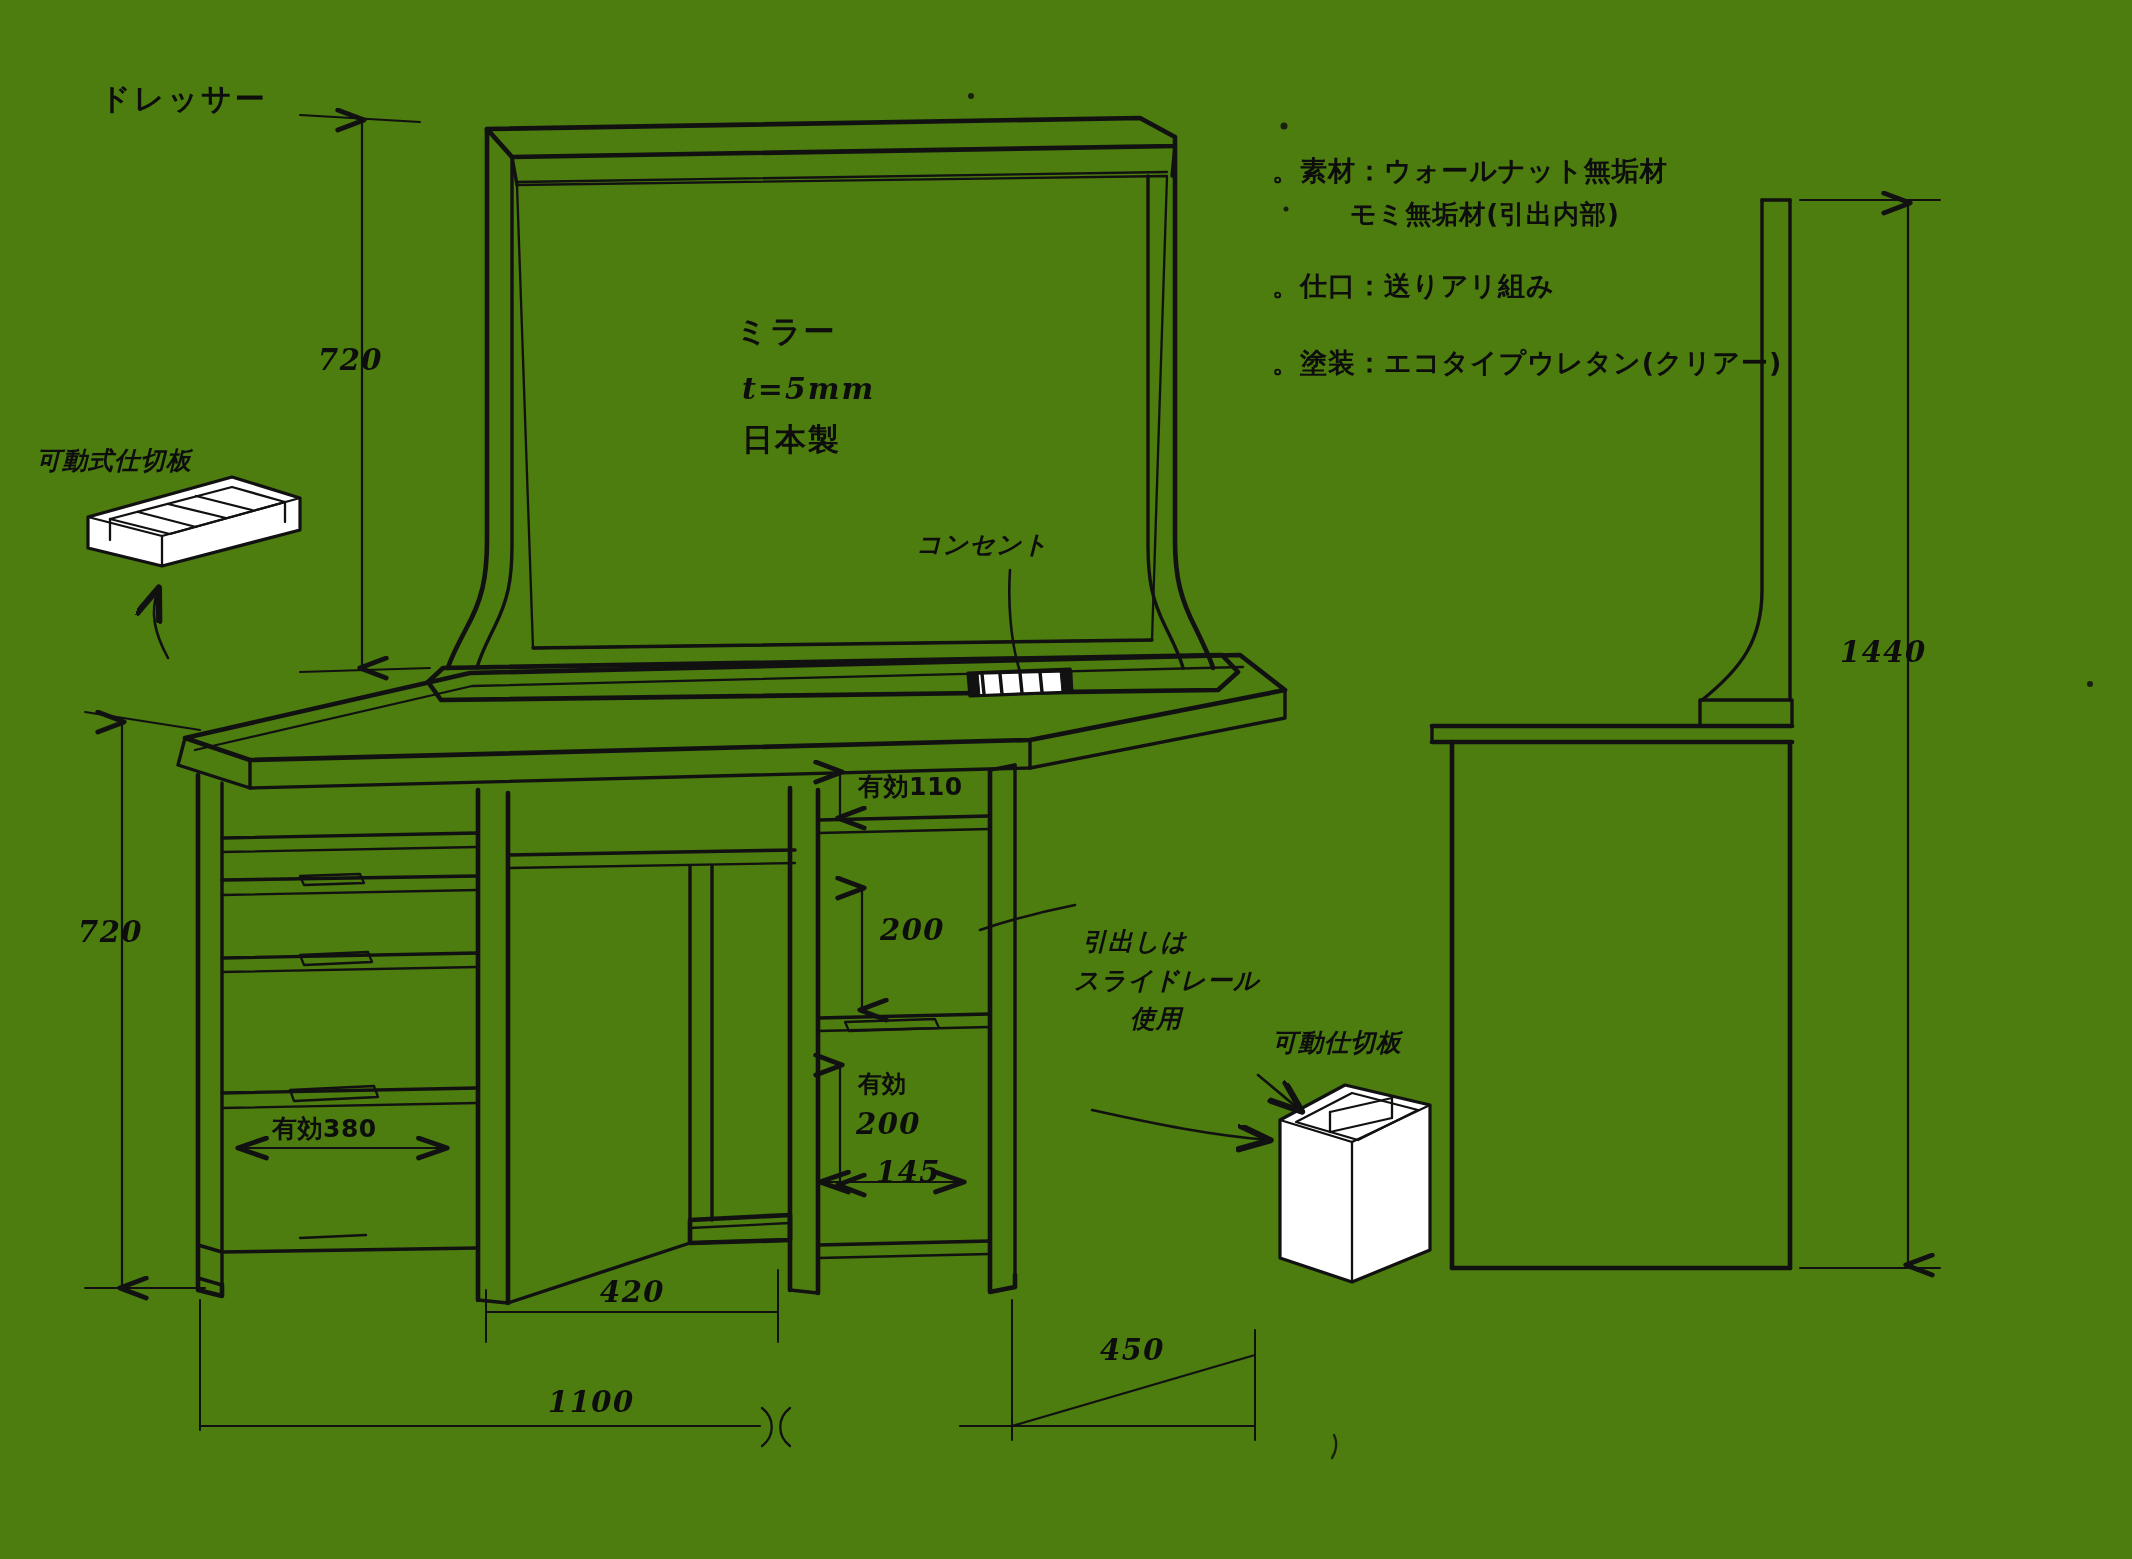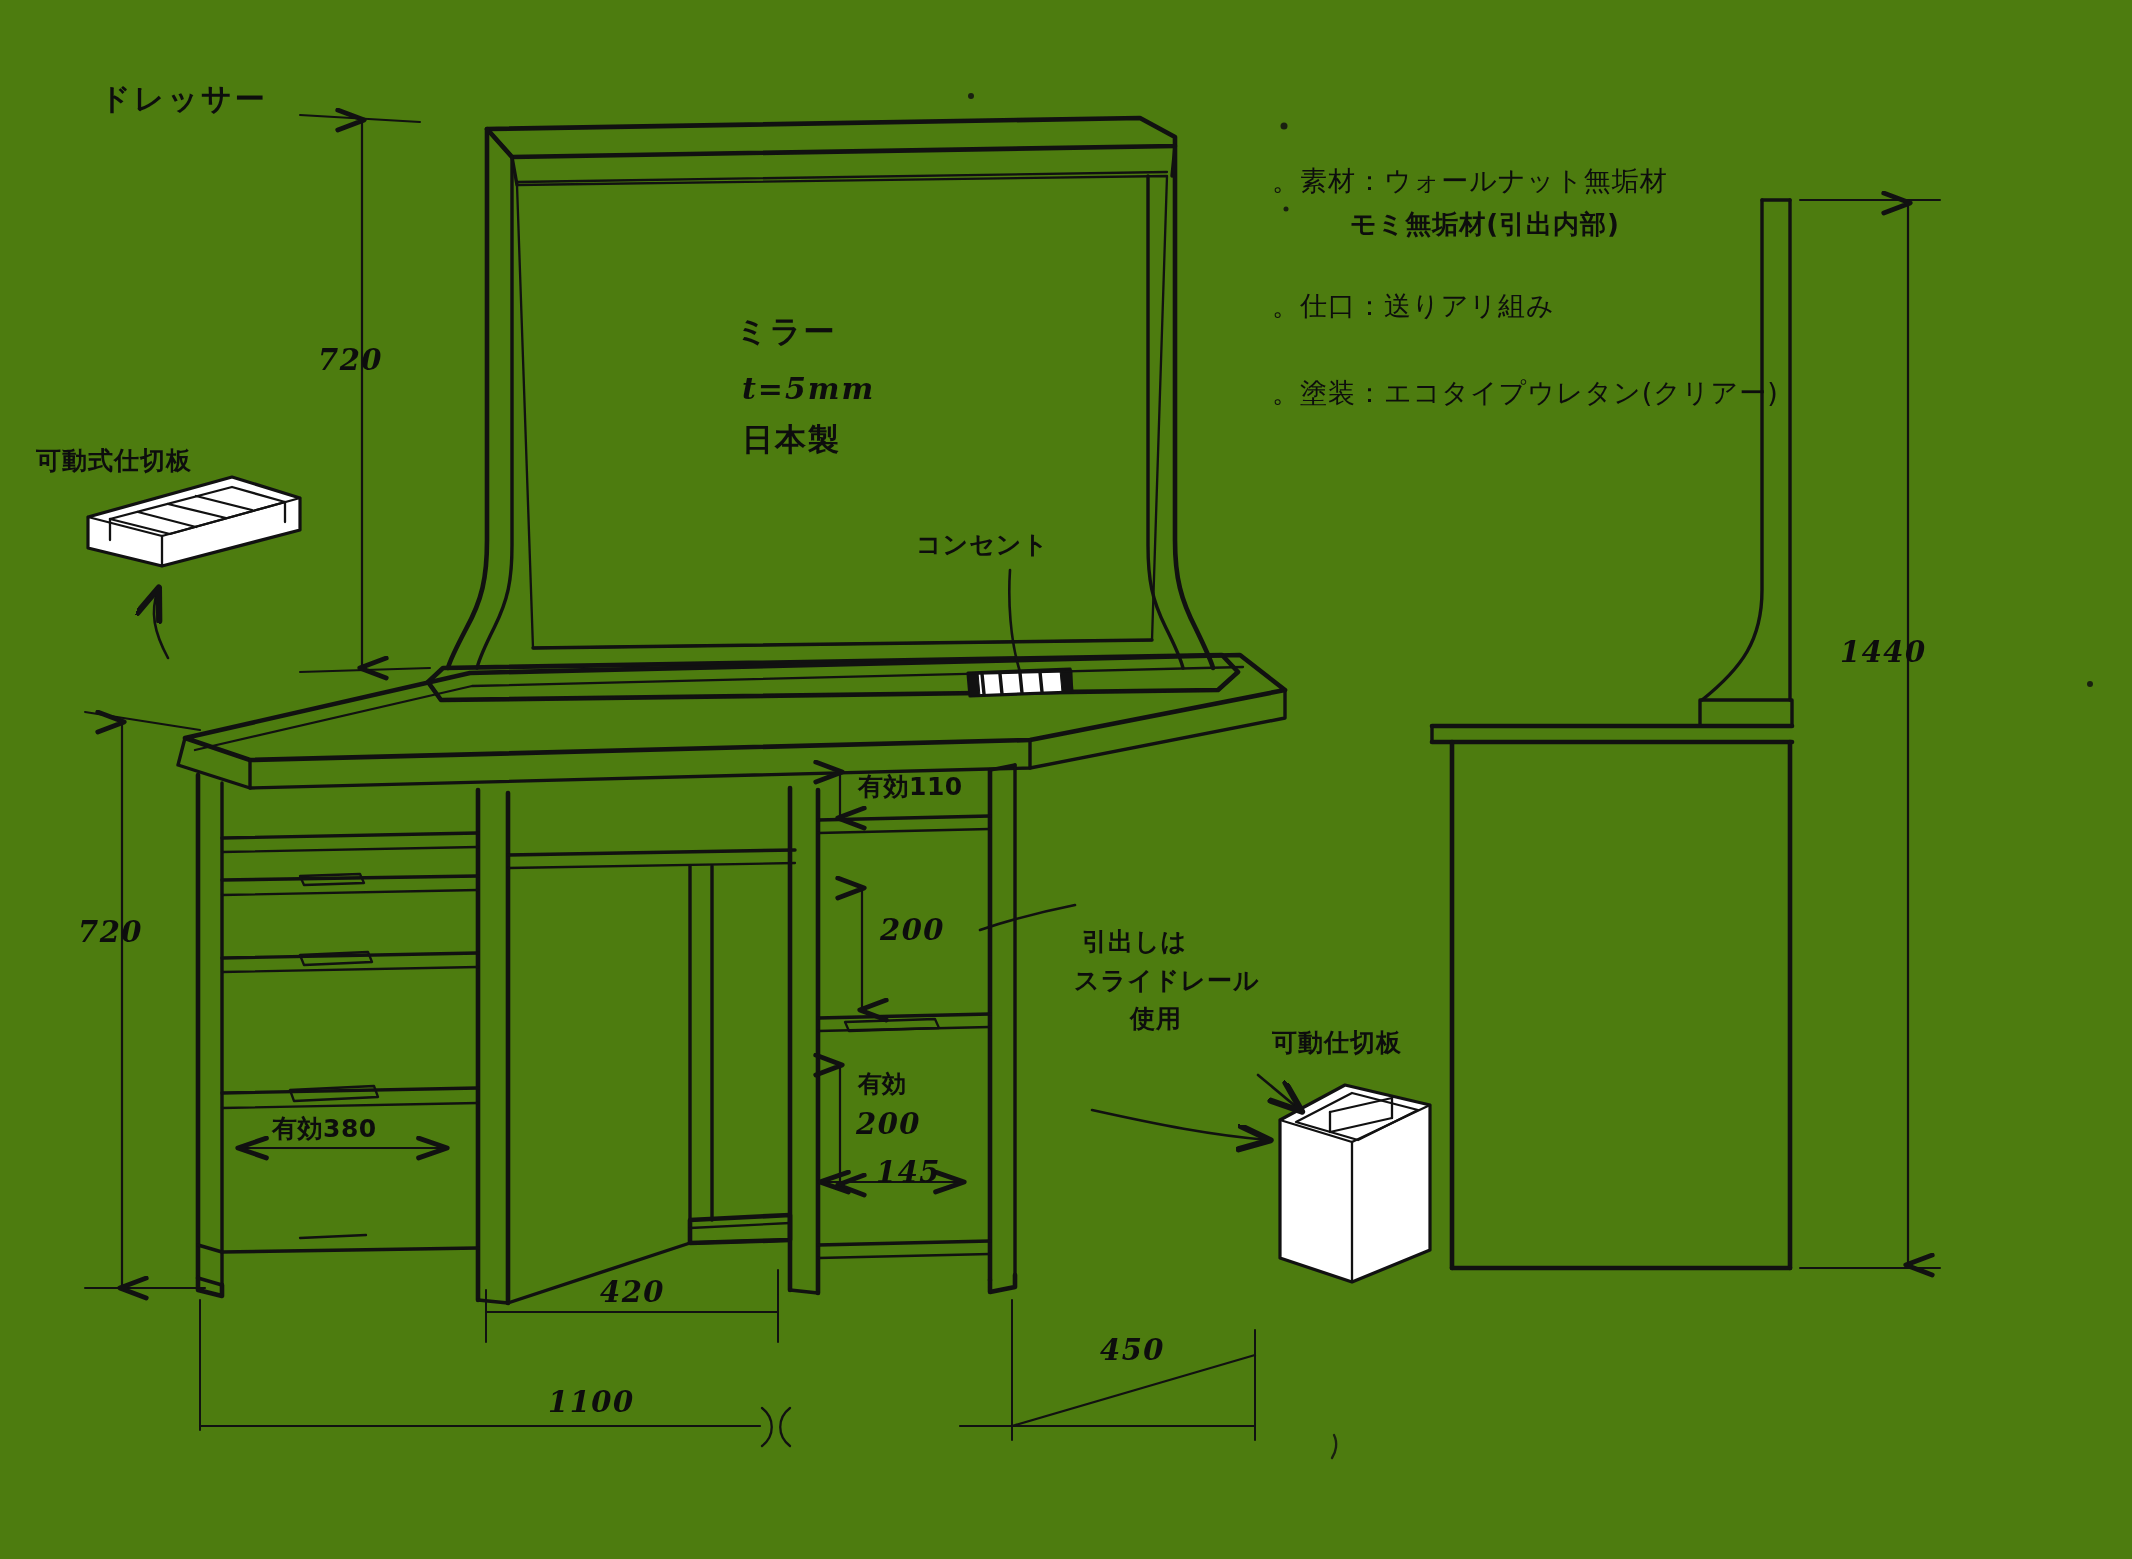--- a/index.html
+++ b/index.html
@@ -43,33 +43,33 @@
     font-weight: 600;
     letter-spacing: 1.5px;
   }
   .title-text {
     font-size: 30px;
     font-weight: 700;
     letter-spacing: 3px;
   }
   .spec-text {
     font-size: 27px;
-    font-weight: 400;
+    font-weight: 700;
     letter-spacing: 1px;
-    margin-top: 10px;
   }
   .spec-sub {
     font-size: 26px;
     font-weight: 600;
     letter-spacing: 1px;
   }
   .note-text {
     font-size: 25px;
     font-weight: 600;
     letter-spacing: 1px;
+    font-style: italic;
   }
   .mirror-text {
     font-size: 31px;
     font-weight: 600;
     letter-spacing: 2px;
   }
   .dim-text {
     font-size: 29px;
   }
   .dim-jp {

